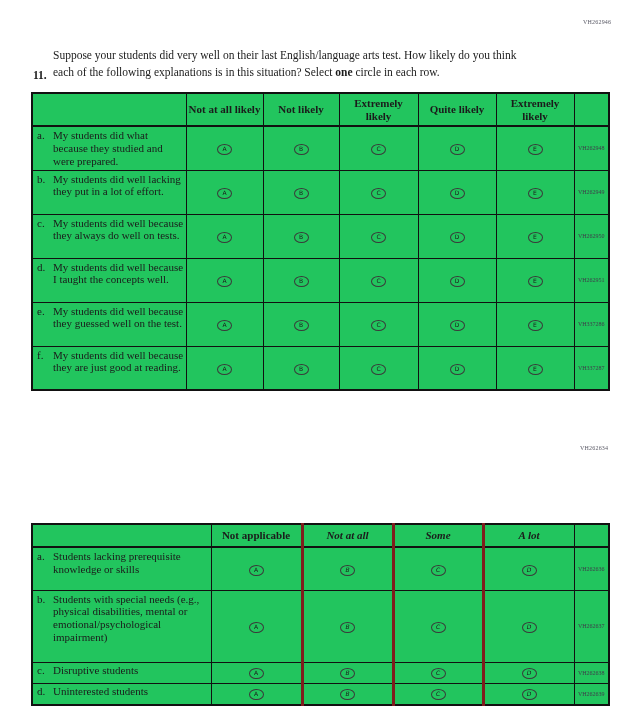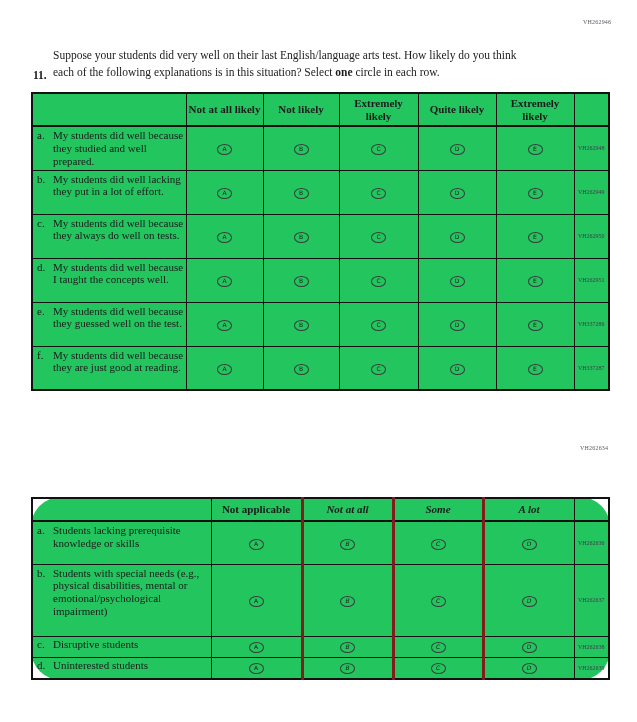--- a/index.html
+++ b/index.html
@@ -57,21 +57,21 @@
         <th>Quite likely</th>
         <th>Extremely likely</th>
         <th></th>
       </tr>
     </thead>
     <tbody>
       <tr class="h44">
         <td class="label-cell">
             <div class="lbl">
               <span class="row-letter">a.</span>
-              <span class="row-text">My students did well because they studied and well prepared.</span>
+              <span class="row-text">My students did what because they studied and were prepared.</span>
             </div>
           </td>
         <td class="opt-cell"><span class="circle">A</span></td>
         <td class="opt-cell"><span class="circle">B</span></td>
         <td class="opt-cell"><span class="circle">C</span></td>
         <td class="opt-cell"><span class="circle">D</span></td>
         <td class="opt-cell"><span class="circle">E</span></td>
         <td class="code-cell">VH262948</td>
       </tr>
       <tr class="h44">
@@ -143,21 +143,21 @@
         <td class="opt-cell"><span class="circle">D</span></td>
         <td class="opt-cell"><span class="circle">E</span></td>
         <td class="code-cell">VH337287</td>
       </tr>
     </tbody>
   </table>
 
   <div class="page-code" style="left:580px;top:445px;">VH262634</div>
 
 
-  <table class="qtable abs" id="q12-table" style="left:31px;top:497px;width:577px;border-radius:30px;">
+  <table class="qtable abs" id="q12-table" style="left:31px;top:523px;width:577px;">
     <colgroup>
       <col style="width:179px">
         <col style="width:91px">
         <col style="width:91px">
         <col style="width:90px">
         <col style="width:91px">
         <col style="width:35px">
     </colgroup>
     <thead>
       <tr class="hh23">

